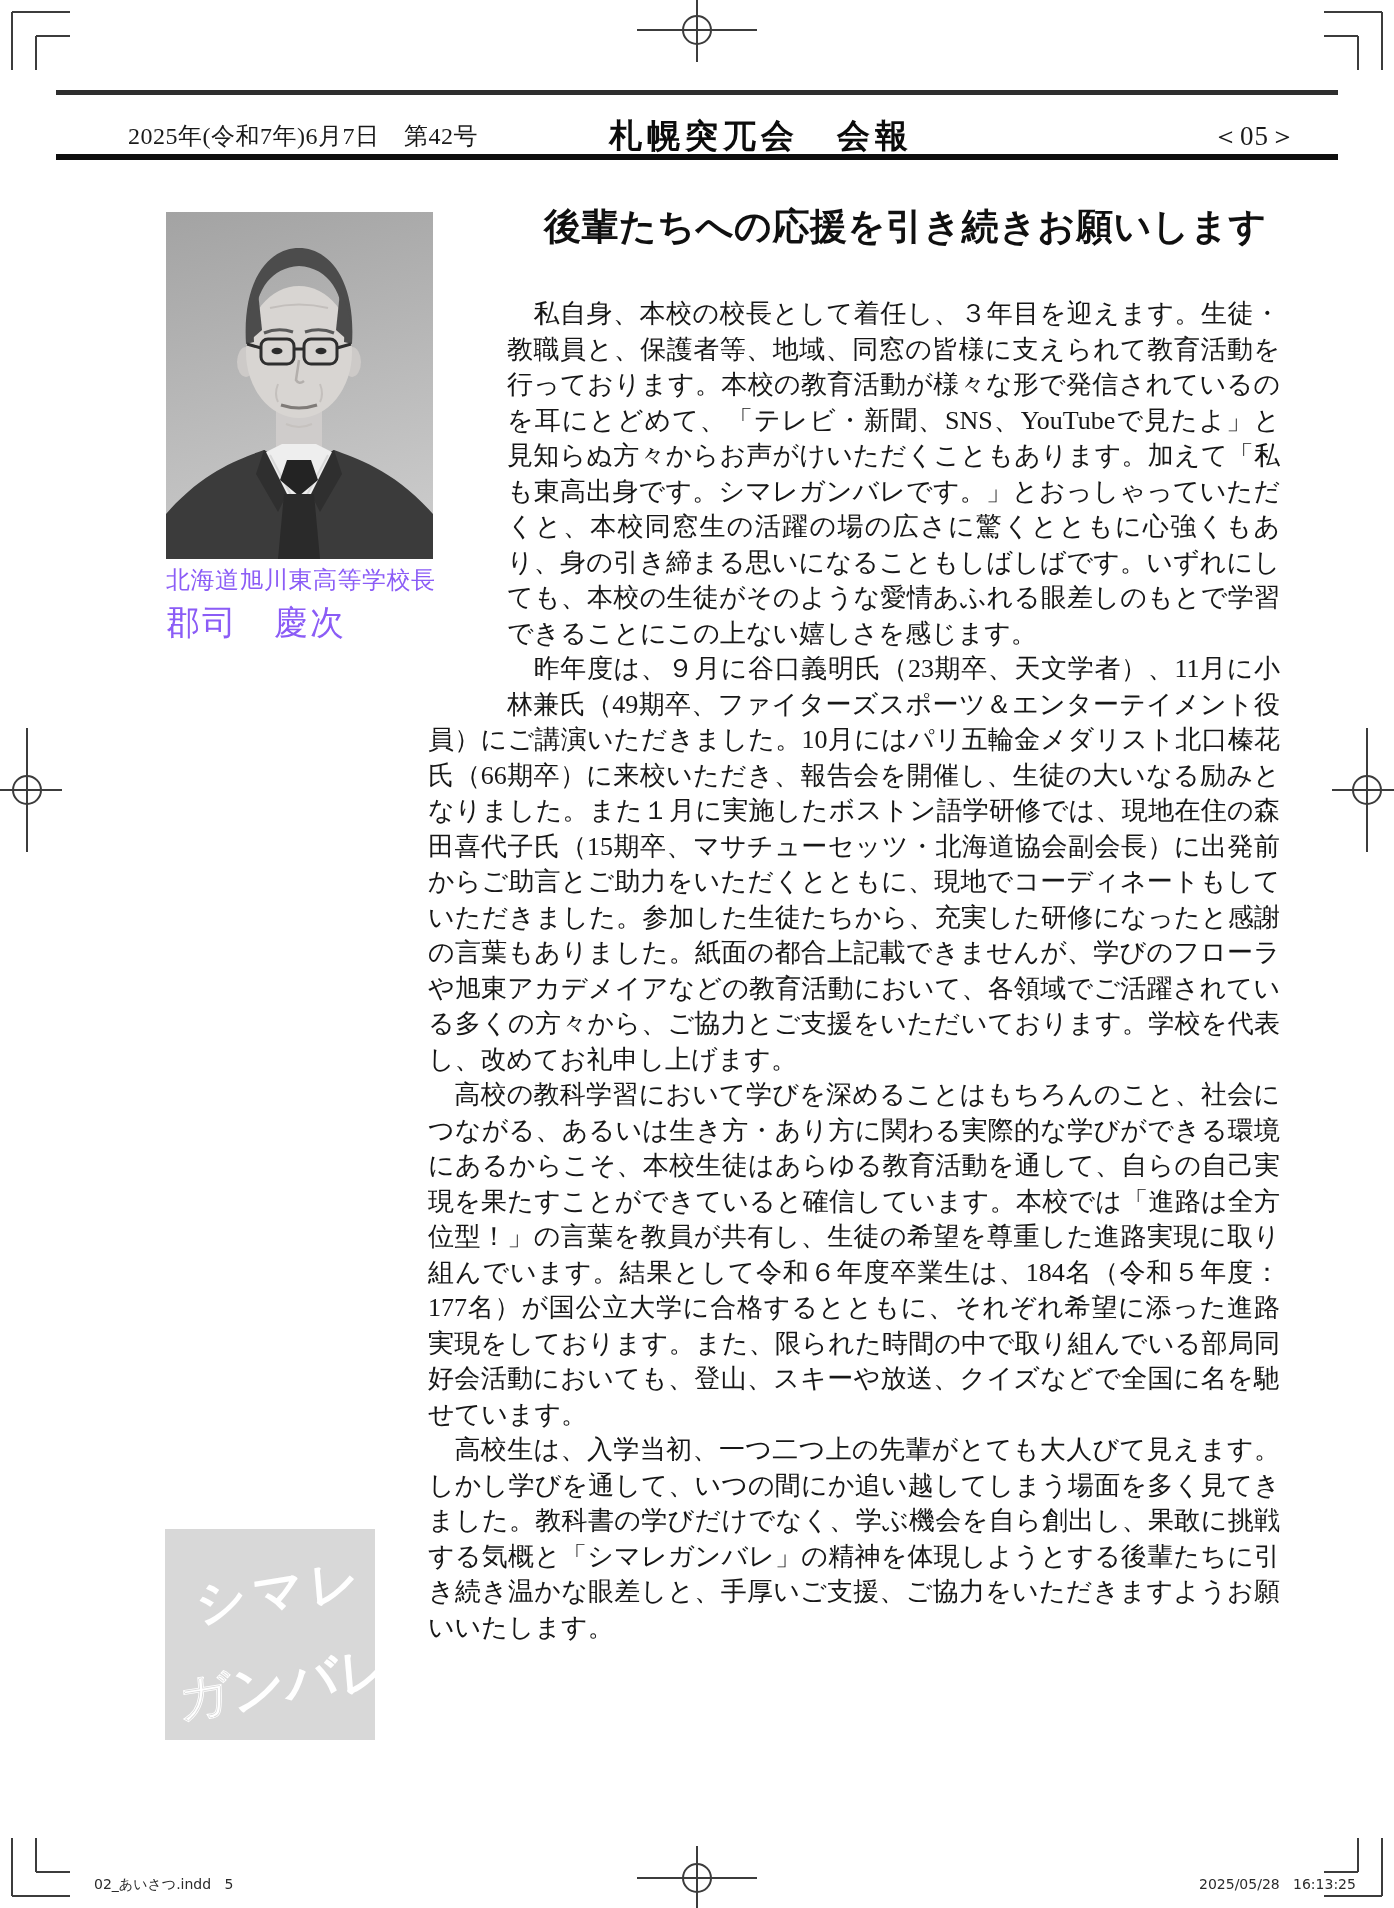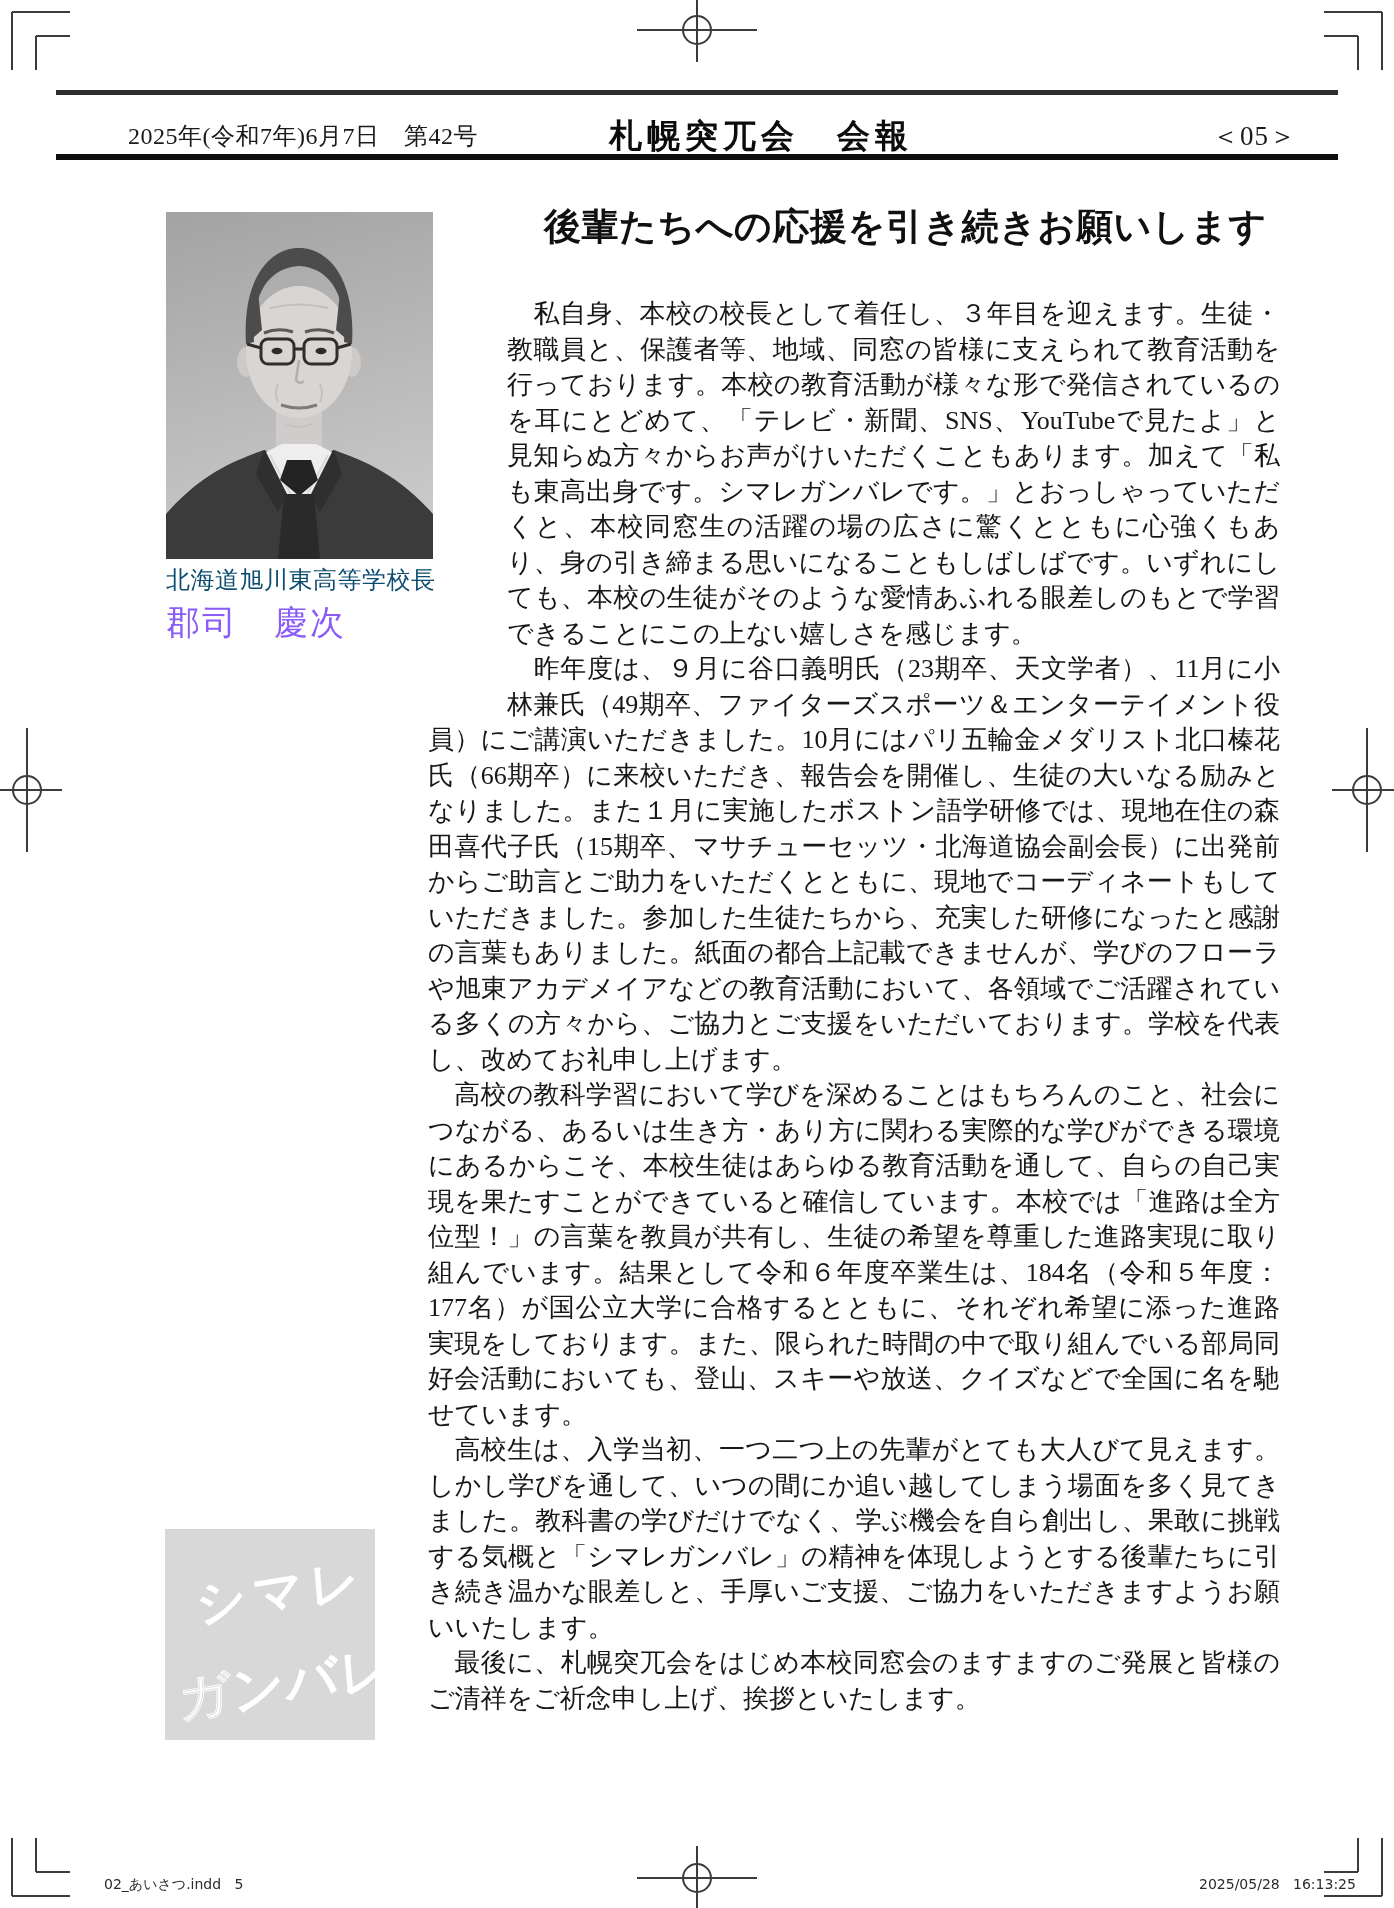--- a/index.html
+++ b/index.html
@@ -19,33 +19,33 @@
   #header-page{left:1212px;top:118px;font-size:27px;letter-spacing:1px;white-space:pre;}
   
   #article-title{left:507px;top:202px;font-size:37px;font-weight:600;letter-spacing:.5px;
     white-space:pre;color:#101010;margin-left:37px;}
   #article-text{left:428px;top:296px;width:852px;font-size:26px;line-height:35.5px;
     text-align:justify;text-justify:inter-ideograph;color:#171717;}
   #article-text p{margin:0;padding:0;}
   #photo-float{float:left;width:79px;height:420px;}
   
   #portrait{left:166px;top:212px;width:267px;height:347px;overflow:hidden;}
-  #caption-role{left:166px;top:564px;font-size:24px;letter-spacing:.5px;white-space:pre;color:#0c4a6e;}
+  #caption-role{left:166px;top:564px;font-size:24px;letter-spacing:.5px;white-space:pre;color:#8b5cf6;}
   #caption-name{left:166px;top:600px;font-size:34px;letter-spacing:2px;white-space:pre;color:#8b5cf6;}
   
   #logo-box{left:165px;top:1529px;width:210px;height:211px;background:#d8d8d8;overflow:hidden;}
   #logo-inner{position:absolute;left:8px;top:6px;transform:rotate(-9deg) skewX(-4deg);
     font-family:"DejaVu Sans","Liberation Sans",sans-serif;font-weight:bold;color:#ffffff;
     line-height:1.0;white-space:pre;}
   #logo-line1{font-size:50px;letter-spacing:6px;padding-left:26px;}
   #logo-line2{font-size:52px;letter-spacing:1px;margin-top:8px;}
   
   .slug{font-family:"DejaVu Sans","Liberation Sans",sans-serif;font-size:14px;color:#2b2b2b;
     white-space:pre;}
-  #footer-left{left:104px;top:1876px;}
+  #footer-left{left:94px;top:1876px;}
   #footer-right{left:1199px;top:1876px;}
   
   .mark svg{display:block;}
   .mark line,.mark circle{stroke:#3c3c3c;stroke-width:2;fill:none;}
 </style>
 </head>
 <body>
 
 <div class="abs mark" style="left:8px;top:8px;">
   <svg width="66" height="66">
@@ -172,21 +172,20 @@
 <div class="abs" id="caption-role">北海道旭川東高等学校長</div>
 <div class="abs" id="caption-name">郡司　慶次</div>
 
 <div class="abs" id="article-title">後輩たちへの応援を引き続きお願いします</div>
 <div class="abs" id="article-text">
   <div id="photo-float"></div>
     <p>　私自身、本校の校長として着任し、３年目を迎えます。生徒・教職員と、保護者等、地域、同窓の皆様に支えられて教育活動を行っております。本校の教育活動が様々な形で発信されているのを耳にとどめて、「テレビ・新聞、SNS、YouTubeで見たよ」と見知らぬ方々からお声がけいただくこともあります。加えて「私も東高出身です。シマレガンバレです。」とおっしゃっていただくと、本校同窓生の活躍の場の広さに驚くとともに心強くもあり、身の引き締まる思いになることもしばしばです。いずれにしても、本校の生徒がそのような愛情あふれる眼差しのもとで学習できることにこの上ない嬉しさを感じます。</p>
     <p>　昨年度は、９月に谷口義明氏（23期卒、天文学者）、11月に小林兼氏（49期卒、ファイターズスポーツ＆エンターテイメント役員）にご講演いただきました。10月にはパリ五輪金メダリスト北口榛花氏（66期卒）に来校いただき、報告会を開催し、生徒の大いなる励みとなりました。また１月に実施したボストン語学研修では、現地在住の森田喜代子氏（15期卒、マサチューセッツ・北海道協会副会長）に出発前からご助言とご助力をいただくとともに、現地でコーディネートもしていただきました。参加した生徒たちから、充実した研修になったと感謝の言葉もありました。紙面の都合上記載できませんが、学びのフローラや旭東アカデメイアなどの教育活動において、各領域でご活躍されている多くの方々から、ご協力とご支援をいただいております。学校を代表し、改めてお礼申し上げます。</p>
     <p>　高校の教科学習において学びを深めることはもちろんのこと、社会につながる、あるいは生き方・あり方に関わる実際的な学びができる環境にあるからこそ、本校生徒はあらゆる教育活動を通して、自らの自己実現を果たすことができていると確信しています。本校では「進路は全方位型！」の言葉を教員が共有し、生徒の希望を尊重した進路実現に取り組んでいます。結果として令和６年度卒業生は、184名（令和５年度：177名）が国公立大学に合格するとともに、それぞれ希望に添った進路実現をしております。また、限られた時間の中で取り組んでいる部局同好会活動においても、登山、スキーや放送、クイズなどで全国に名を馳せています。</p>
     <p>　高校生は、入学当初、一つ二つ上の先輩がとても大人びて見えます。しかし学びを通して、いつの間にか追い越してしまう場面を多く見てきました。教科書の学びだけでなく、学ぶ機会を自ら創出し、果敢に挑戦する気概と「シマレガンバレ」の精神を体現しようとする後輩たちに引き続き温かな眼差しと、手厚いご支援、ご協力をいただきますようお願いいたします。</p>
-    <p>　最後に、札幌突兀会をはじめ本校同窓会のますますのご発展と皆様のご清祥をご祈念申し上げ、挨拶といたします。</p>
   </div>
 
 <div class="abs" id="logo-box">
   <div id="logo-inner">
     <div id="logo-line1">シマレ</div>
     <div id="logo-line2">ガンバレ</div>
   </div>
 </div>
 
 <div class="abs slug" id="footer-left">02_あいさつ.indd   5</div>

